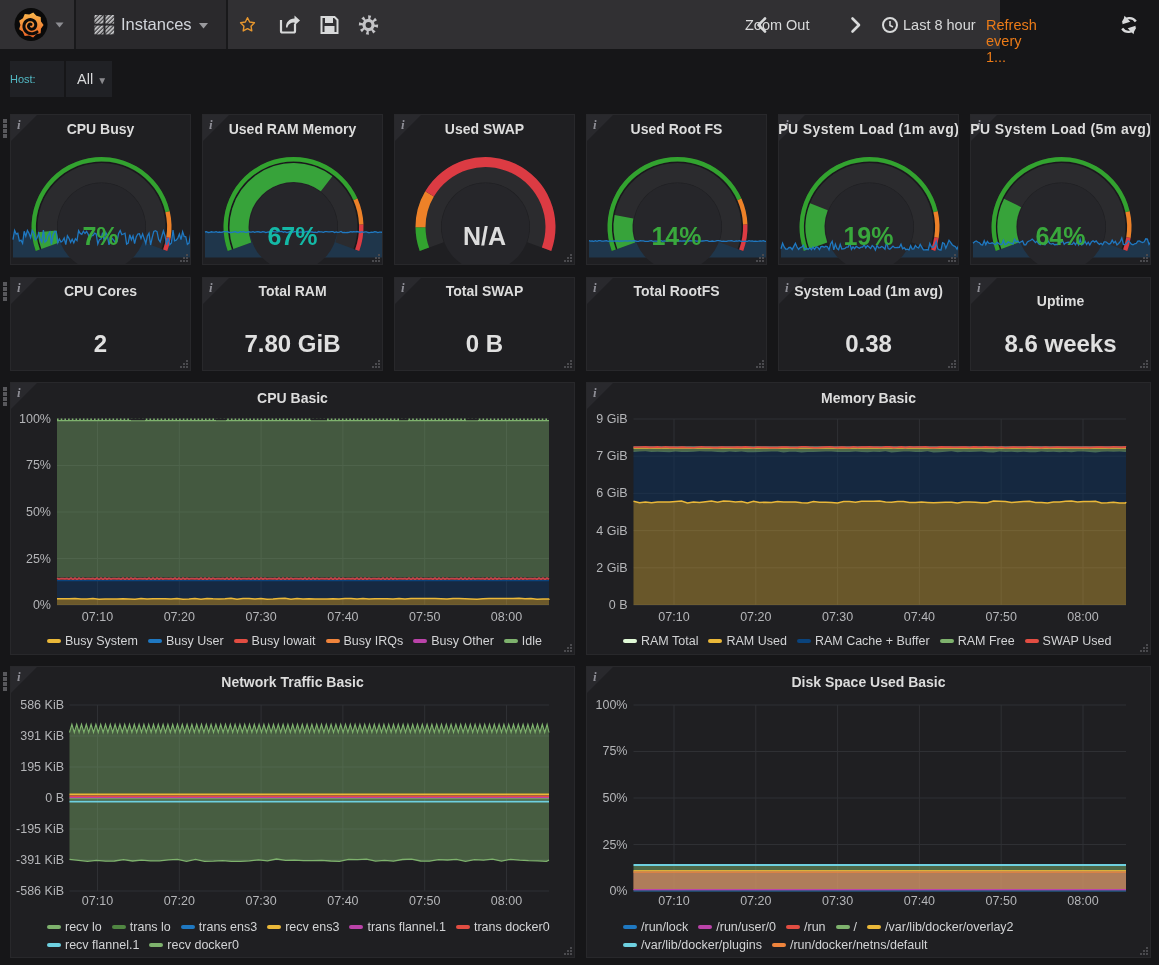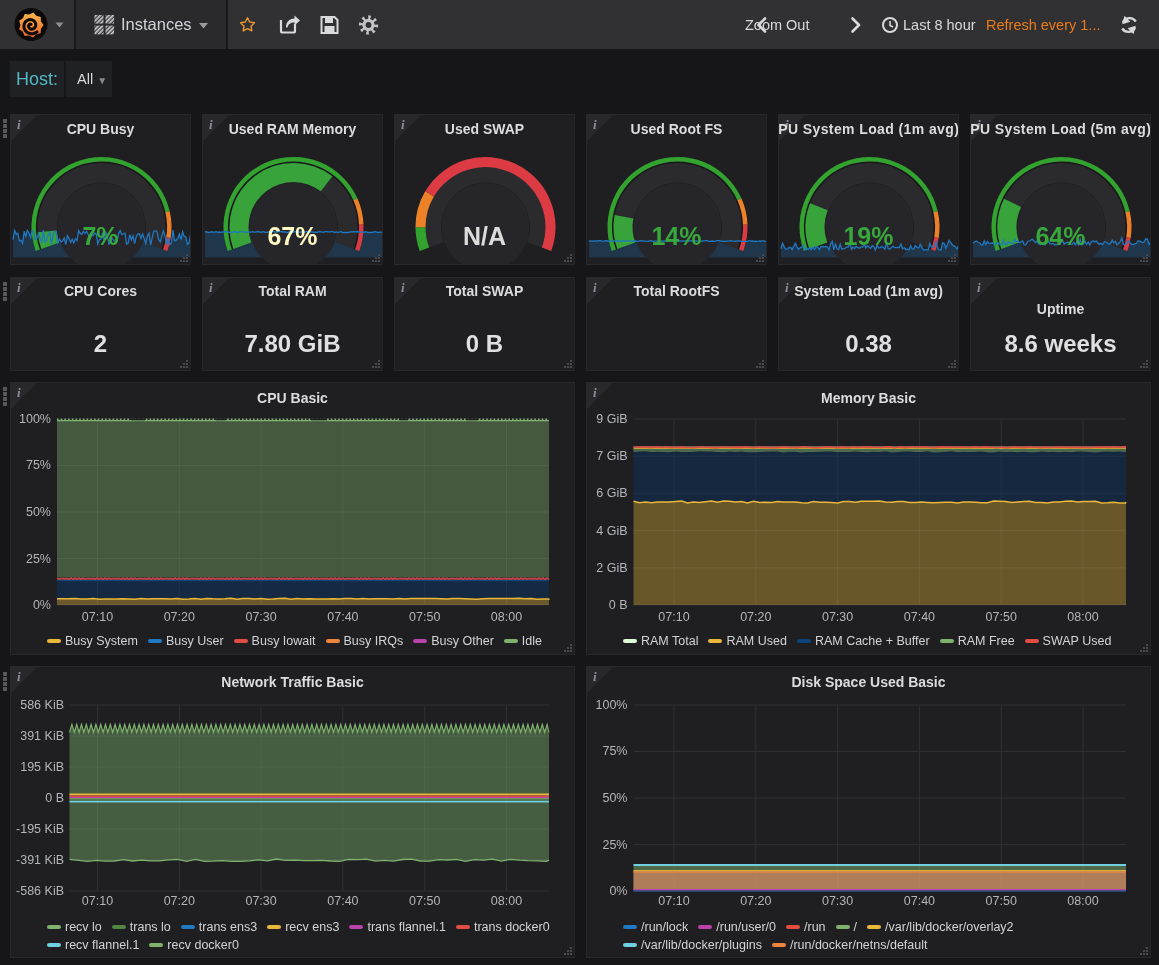--- a/index.html
+++ b/index.html
@@ -1,16 +1,16 @@
 <!DOCTYPE html>
 <html><head><meta charset="utf-8"><style>
 *{margin:0;padding:0;box-sizing:border-box}
 html,body{width:1159px;height:965px;background:#161618;overflow:hidden;
   font-family:"Liberation Sans",sans-serif}
-.navbar{position:absolute;left:0;top:0;width:1159px;height:49px;background:#313033}
+.navbar{position:absolute;left:0;top:0;width:1000px;height:49px;background:#313033}
 .nbtxt{position:absolute;top:17px;font-size:14.5px;color:#d8d9da}
 .submenu-box{position:absolute;background:#202125;height:36px;top:61px}
 .panel{position:absolute;background:#1f1f22;border:1px solid #28282b;overflow:hidden}
 .corner{position:absolute;left:0;top:0;width:0;height:0;
   border-top:26px solid #29292d;border-right:26px solid transparent}
 .ii{position:absolute;left:6px;top:2px;font-family:"Liberation Serif",serif;
   font-style:italic;font-weight:bold;font-size:13px;color:#8e8e96}
 .ptitle{position:absolute;left:0;right:0;top:6px;line-height:17px;text-align:center;font-size:14px;
   font-weight:bold;color:#dcdcdc;white-space:nowrap;overflow:hidden}
 .gval{position:absolute;left:0;right:0;top:107px;text-align:center;
@@ -76,21 +76,21 @@
       <path d="M1124.5 15.8 L1122.3 24.2 L1130.3 21.8 Z" fill="#d8d9da"></path>
       <path d="M1122.2 28.5 A7.4 7.4 0 0 0 1135.2 27.3" fill="none" stroke="#d8d9da" stroke-width="2.3"></path>
       <path d="M1133.5 34.2 L1135.7 25.8 L1127.7 28.2 Z" fill="#d8d9da"></path>
     </svg>
 <div class="nbtxt" style="left:121px;top:15px;font-size:16.5px;color:#d0d4da">Instances</div>
 <div class="nbtxt" style="left:745px">Zoom Out</div>
 <div class="nbtxt" style="left:903px">Last 8 hour</div>
 <div class="nbtxt" style="left:986px;color:#eb7b18">Refresh every 1...</div>
 </div>
 <div class="submenu-box" style="left:10px;width:54px">
-    <div style="text-align:center;line-height:36px;font-size:18px;color:#52b8c3">Host:</div>
+    <div style="line-height:36px;font-size:11px;color:#52b8c3">Host:</div>
   </div>
 <div class="submenu-box" style="left:66px;width:46px">
     <div style="line-height:36px;font-size:14.5px;color:#d8d9da;padding-left:11px">All <span style="color:#8a8a8e;font-size:10px">▼</span></div>
   </div>
 <div style="position:absolute;left:3px;top:119px;width:3.5px;height:3.5px;background:#58585c"></div>
 <div style="position:absolute;left:3px;top:124px;width:3.5px;height:3.5px;background:#58585c"></div>
 <div style="position:absolute;left:3px;top:129px;width:3.5px;height:3.5px;background:#58585c"></div>
 <div style="position:absolute;left:3px;top:134px;width:3.5px;height:3.5px;background:#58585c"></div>
 <div style="position:absolute;left:3px;top:282px;width:3.5px;height:3.5px;background:#58585c"></div>
 <div style="position:absolute;left:3px;top:287px;width:3.5px;height:3.5px;background:#58585c"></div>
@@ -130,21 +130,21 @@
       <polygon points="2.0,142.5 2.0,117.0 3.6,116.6 5.2,117.5 6.8,117.4 8.4,116.8 10.0,117.2 11.6,117.1 13.2,116.6 14.8,117.3 16.4,117.0 18.0,117.3 19.6,117.0 21.2,116.4 22.8,116.8 24.4,116.4 26.0,117.5 27.6,117.5 29.2,117.4 30.8,116.8 32.4,116.5 34.0,117.5 35.6,117.5 37.2,116.5 38.8,117.0 40.4,116.5 42.0,117.3 43.6,117.3 45.2,116.6 46.8,117.0 48.4,117.1 50.0,116.7 51.6,117.4 53.2,116.9 54.8,116.7 56.4,117.0 58.0,117.3 59.6,116.6 61.2,116.8 62.8,117.6 64.4,117.2 66.0,116.9 67.6,117.0 69.2,116.5 70.8,116.7 72.4,116.8 74.0,117.1 75.6,116.7 77.2,116.7 78.8,116.5 80.4,117.2 82.0,116.7 83.6,117.5 85.2,117.4 86.8,116.5 88.4,116.7 90.0,117.2 91.6,116.7 93.2,116.6 94.8,117.5 96.4,117.1 98.0,117.0 99.6,117.3 101.2,117.4 102.8,116.6 104.4,116.5 106.0,116.9 107.6,116.9 109.2,117.0 110.8,117.3 112.4,117.2 114.0,117.6 115.6,116.5 117.2,116.9 118.8,116.8 120.4,117.4 122.0,116.7 123.6,116.6 125.2,116.9 126.8,116.9 128.4,116.7 130.0,116.7 131.6,117.5 133.2,116.9 134.8,117.4 136.4,117.1 138.0,116.5 139.6,117.6 141.2,117.4 142.8,117.6 144.4,117.5 146.0,117.4 147.6,116.6 149.2,117.0 150.8,116.7 152.4,116.9 154.0,116.5 155.6,116.9 157.2,117.6 158.8,116.7 160.4,117.3 162.0,116.9 163.6,116.9 165.2,117.5 166.8,117.6 168.4,117.1 170.0,117.3 171.6,116.6 173.2,116.8 174.8,117.6 176.4,117.1 178.0,117.1 179.6,117.3 179.6,142.5" fill="rgba(31,120,193,0.26)"></polygon>
       <path d="M24.72 135.94 A70.00 70.00 0 1 1 156.28 135.94 L132.32 127.22 A44.50 44.50 0 1 0 48.68 127.22 Z" fill="#2b2b2e"></path>
       <path d="M28.95 134.40 A65.50 65.50 0 1 1 152.05 134.40 L150.64 133.89 A64.00 64.00 0 1 0 30.36 133.89 Z" fill="#19191b"></path>
       <path d="M24.72 135.94 A70.00 70.00 0 0 1 154.45 83.53 L150.43 85.32 A65.60 65.60 0 0 0 28.86 134.44 Z" fill="#32a32f"></path>
       <path d="M154.45 83.53 A70.00 70.00 0 0 1 160.46 109.56 L156.06 109.71 A65.60 65.60 0 0 0 150.43 85.32 Z" fill="#ed8128"></path>
       <path d="M160.46 109.56 A70.00 70.00 0 0 1 156.28 135.94 L152.14 134.44 A65.60 65.60 0 0 0 156.06 109.71 Z" fill="#dc3b43"></path>
       <path d="M30.36 133.89 A64.00 64.00 0 0 1 129.37 61.16 L117.83 76.25 A45.00 45.00 0 0 0 48.21 127.39 Z" fill="#37a33a"></path>
       <circle cx="90.5" cy="112.0" r="44" fill="#26262a"></circle>
       <polyline points="2.0,117.0 3.6,116.6 5.2,117.5 6.8,117.4 8.4,116.8 10.0,117.2 11.6,117.1 13.2,116.6 14.8,117.3 16.4,117.0 18.0,117.3 19.6,117.0 21.2,116.4 22.8,116.8 24.4,116.4 26.0,117.5 27.6,117.5 29.2,117.4 30.8,116.8 32.4,116.5 34.0,117.5 35.6,117.5 37.2,116.5 38.8,117.0 40.4,116.5 42.0,117.3 43.6,117.3 45.2,116.6 46.8,117.0 48.4,117.1 50.0,116.7 51.6,117.4 53.2,116.9 54.8,116.7 56.4,117.0 58.0,117.3 59.6,116.6 61.2,116.8 62.8,117.6 64.4,117.2 66.0,116.9 67.6,117.0 69.2,116.5 70.8,116.7 72.4,116.8 74.0,117.1 75.6,116.7 77.2,116.7 78.8,116.5 80.4,117.2 82.0,116.7 83.6,117.5 85.2,117.4 86.8,116.5 88.4,116.7 90.0,117.2 91.6,116.7 93.2,116.6 94.8,117.5 96.4,117.1 98.0,117.0 99.6,117.3 101.2,117.4 102.8,116.6 104.4,116.5 106.0,116.9 107.6,116.9 109.2,117.0 110.8,117.3 112.4,117.2 114.0,117.6 115.6,116.5 117.2,116.9 118.8,116.8 120.4,117.4 122.0,116.7 123.6,116.6 125.2,116.9 126.8,116.9 128.4,116.7 130.0,116.7 131.6,117.5 133.2,116.9 134.8,117.4 136.4,117.1 138.0,116.5 139.6,117.6 141.2,117.4 142.8,117.6 144.4,117.5 146.0,117.4 147.6,116.6 149.2,117.0 150.8,116.7 152.4,116.9 154.0,116.5 155.6,116.9 157.2,117.6 158.8,116.7 160.4,117.3 162.0,116.9 163.6,116.9 165.2,117.5 166.8,117.6 168.4,117.1 170.0,117.3 171.6,116.6 173.2,116.8 174.8,117.6 176.4,117.1 178.0,117.1 179.6,117.3" fill="none" stroke="#1f78c1" stroke-width="1.3"></polyline>
     </svg>
-<div class="gval" style="color:#fef9c3">67%</div>
+<div class="gval" style="color:#14b8a6">67%</div>
 <div class="rsz"></div>
   </div>
 <div class="panel" style="left:394px;top:114px;width:181px;height:151px">
 <div class="corner"></div>
     <div class="ii">i</div>
 <div class="ptitle" style="">Used SWAP</div>
 <svg width="181" height="151" style="position:absolute;left:0;top:0">
       <path d="M24.72 135.94 A70.00 70.00 0 1 1 156.28 135.94 L132.32 127.22 A44.50 44.50 0 1 0 48.68 127.22 Z" fill="#2b2b2e"></path>
       <path d="M28.95 134.40 A65.50 65.50 0 1 1 152.05 134.40 L150.64 133.89 A64.00 64.00 0 1 0 30.36 133.89 Z" fill="#19191b"></path>
       <path d="M24.72 135.94 A70.00 70.00 0 0 1 20.50 112.24 L30.50 112.21 A60.00 60.00 0 0 0 34.12 132.52 Z" fill="#32a32f"></path>
@@ -239,21 +239,21 @@
 <div class="panel" style="left:778px;top:277px;width:181px;height:94px">
 <div class="corner"></div>
     <div class="ii">i</div>
 <div class="ptitle" style="top:5px">System Load (1m avg)</div>
 <div class="sval">0.38</div>
 <div class="rsz"></div>
   </div>
 <div class="panel" style="left:970px;top:277px;width:181px;height:94px">
 <div class="corner"></div>
     <div class="ii">i</div>
-<div class="ptitle" style="top:23px">Uptime</div>
+<div class="ptitle" style="top:15px">Uptime</div>
 <div class="sval">8.6 weeks</div>
 <div class="rsz"></div>
   </div>
 <div class="panel" style="left:10px;top:382px;width:565px;height:273px">
 <div class="corner"></div>
     <div class="ii">i</div>
 <div class="ptitle" style="top:7px">CPU Basic</div>
 <svg width="565" height="273" style="position:absolute;left:0;top:0">
       <line x1="86.5" y1="36" x2="86.5" y2="222" stroke="#2f3034" stroke-width="1"></line>
       <line x1="168.3" y1="36" x2="168.3" y2="222" stroke="#2f3034" stroke-width="1"></line>

